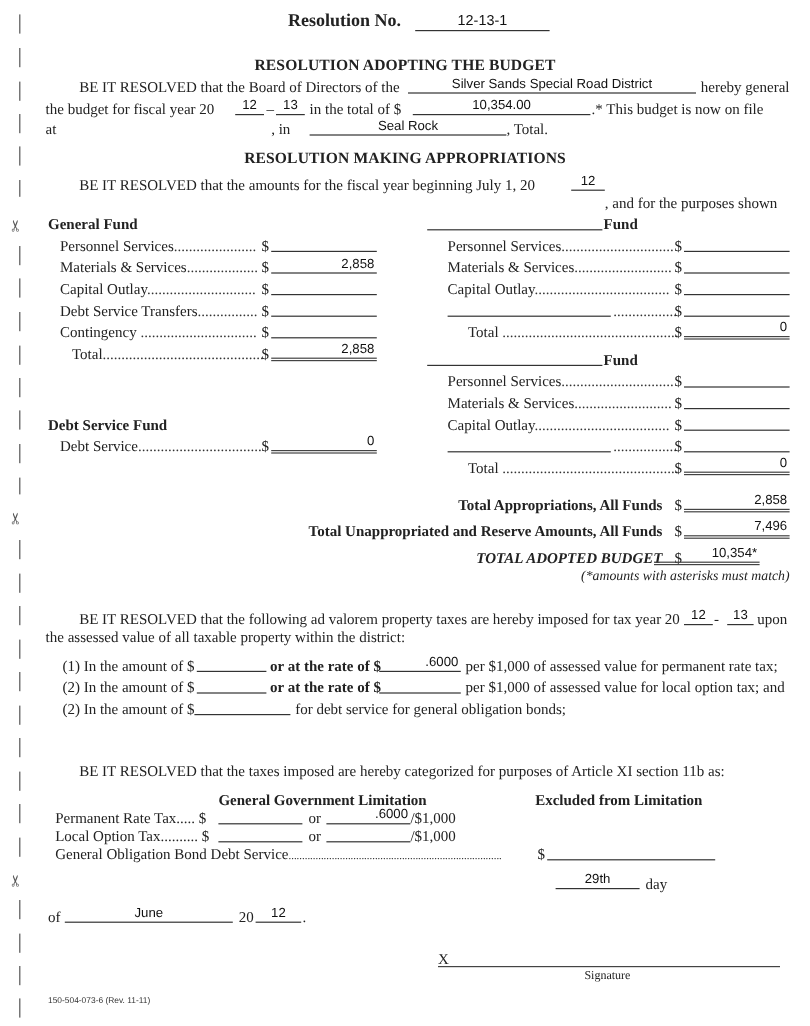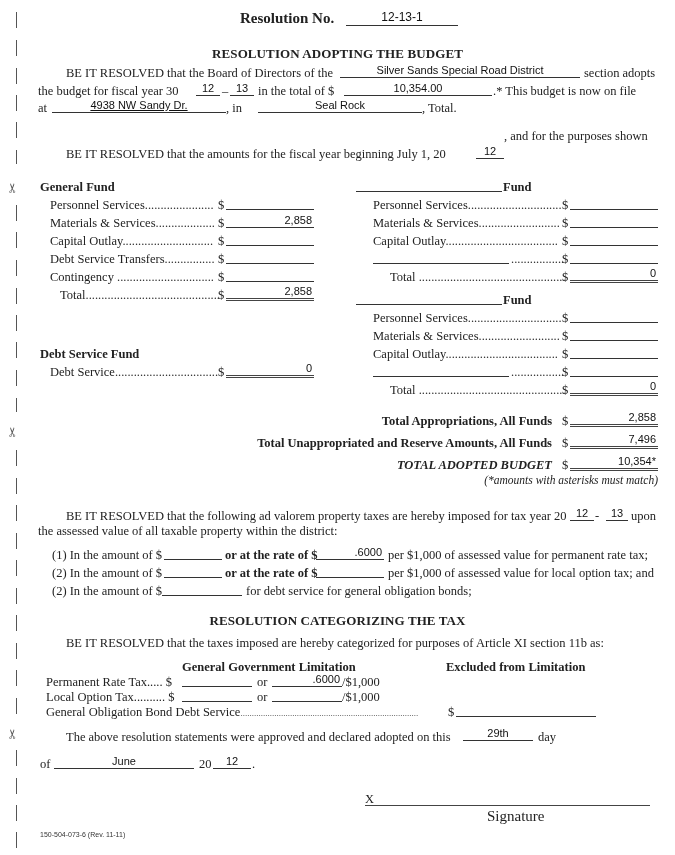--- a/index.html
+++ b/index.html
@@ -81,51 +81,49 @@
   <div class="blank" style="left:346px;top:9px;width:112px;height:17px">
     <span class="fill c" style="font-size:12px">12-13-1</span>
   </div>
 
   <div class="abs text" style="left:66px;top:66px">BE IT RESOLVED that the Board of Directors of the</div>
 
   <div class="abs heading" style="left:0;right:0;text-align:center;top:46px">RESOLUTION ADOPTING THE BUDGET</div>
   <div class="blank" style="left:340px;top:64px;width:240px">
     <span class="fill c">Silver Sands Special Road District</span>
   </div>
-  <div class="abs text" style="left:584px;top:66px">section adopts</div>
-
-  <div class="abs text" style="left:38px;top:84px">the budget for fiscal year 30</div>
+  <div class="abs text" style="left:584px;top:66px">hereby general</div>
+
+  <div class="abs text" style="left:38px;top:84px">the budget for fiscal year 20</div>
   <div class="blank" style="left:196px;top:82px;width:24px">
     <span class="fill c">12</span>
   </div>
   <div class="abs text" style="left:222px;top:84px">–</div>
   <div class="blank" style="left:230px;top:82px;width:24px">
     <span class="fill c">13</span>
   </div>
   <div class="abs text" style="left:258px;top:84px">in the total of $</div>
   <div class="blank" style="left:344px;top:82px;width:148px">
     <span class="fill c">10,354.00</span>
   </div>
   <div class="abs text" style="left:493px;top:84px">.* This budget is now on file</div>
 
   <div class="abs text" style="left:38px;top:101px">at</div>
-  <div class="blank" style="left:52px;top:99px;width:174px">
-    <span class="fill c" style="text-decoration:underline">4938 NW Sandy Dr.</span>
-  </div>
   <div class="abs text" style="left:226px;top:101px">, in</div>
   <div class="blank" style="left:258px;top:99px;width:164px">
     <span class="fill c">Seal Rock</span>
   </div>
   <div class="abs text" style="left:422px;top:101px">, Total.</div>
 
+  <div class="abs heading" style="left:0;right:0;text-align:center;top:124px">RESOLUTION MAKING APPROPRIATIONS</div>
   <div class="abs text" style="left:66px;top:147px">BE IT RESOLVED that the amounts for the fiscal year beginning July 1, 20</div>
   <div class="blank" style="left:476px;top:145px;width:28px">
     <span class="fill c">12</span>
   </div>
-  <div class="abs text" style="left:504px;top:129px">, and for the purposes shown</div>
+  <div class="abs text" style="left:504px;top:162px">, and for the purposes shown</div>
 
   <div>
     <div class="abs bold text" style="left:40px;top:180px">General Fund</div>
 
     <div class="abs text" style="left:50px;top:198px"><span>Personnel Services</span><span class="dots">......................</span></div>
     <div class="abs text" style="left:218px;top:198px">$</div>
     <div class="blank" style="left:226px;top:196px;width:88px">
         <span class="fill r"></span>
       </div>
 
@@ -257,21 +255,21 @@
       </div>
 
     <div class="abs bold text" style="right:123px;top:436px">Total Unappropriated and Reserve Amounts, All Funds</div>
     <div class="abs text" style="left:562px;top:436px">$</div>
     <div class="blank dbl" style="left:570px;top:432px;width:88px;height:17px">
         <span class="fill r">7,496</span>
       </div>
 
     <div class="abs bold ital text" style="right:123px;top:458px">TOTAL ADOPTED BUDGET</div>
     <div class="abs text" style="left:562px;top:458px">$</div>
-    <div class="blank dbl" style="left:570px;top:454px;width:88px;height:17px">
+    <div class="blank dbl" style="left:545px;top:454px;width:88px;height:17px">
         <span class="fill r">10,354*</span>
       </div>
 
     <div class="abs ital" style="right:17px;top:474px;font-size:11.5px">(*amounts with asterisks must match)</div>
   </div>
 
   <div class="abs text" style="left:66px;top:509px">BE IT RESOLVED that the following ad valorem property taxes are hereby imposed  for tax year 20</div>
   <div class="blank" style="left:570px;top:507px;width:24px">
       <span class="fill c">12</span>
     </div>
@@ -305,21 +303,20 @@
     <div class="abs text" style="left:388px;top:566px">per $1,000 of assessed value for local option tax; and</div>
   </div>
   <div>
     <div class="abs text" style="left:52px;top:584px">(2) In the amount of $</div>
     <div class="blank" style="left:162px;top:582px;width:80px">
         <span class="fill r"></span>
       </div>
     <div class="abs text" style="left:246px;top:584px">for debt service for general obligation bonds;</div>
   </div>
 
-  <div class="abs heading" style="left:0;right:0;text-align:center;top:613px">RESOLUTION CATEGORIZING THE TAX</div>
   <div class="abs text" style="left:66px;top:636px">BE IT RESOLVED that the taxes imposed are hereby categorized for purposes of Article XI section 11b as:</div>
 
   <div class="abs bold text" style="left:182px;top:660px">General Government Limitation</div>
   <div class="abs bold text" style="left:446px;top:660px">Excluded from Limitation</div>
 
   <div class="abs text" style="left:46px;top:675px">Permanent Rate Tax..... $</div>
   <div class="blank" style="left:182px;top:673px;width:70px">
       <span class="fill r"></span>
     </div>
   <div class="abs text" style="left:257px;top:675px">or</div>
@@ -337,34 +334,33 @@
       <span class="fill r"></span>
     </div>
   <div class="abs text" style="left:342px;top:690px">/$1,000</div>
 
   <div class="abs text" style="left:46px;top:705px"><span>General Obligation Bond Debt Service</span><span class="dots" style="font-size:9px">...............................................................................</span></div>
   <div class="abs text" style="left:448px;top:705px">$</div>
   <div class="blank" style="left:456px;top:703px;width:140px">
       <span class="fill r"></span>
     </div>
 
-  <div class="abs text" style="left:66px;top:730px">The above resolution statements were approved and declared adopted on this</div>
   <div class="blank" style="left:463px;top:727px;width:70px">
       <span class="fill c">29th</span>
     </div>
   <div class="abs text" style="left:538px;top:730px">day</div>
 
   <div class="abs text" style="left:40px;top:757px">of</div>
   <div class="blank" style="left:54px;top:755px;width:140px">
       <span class="fill c">June</span>
     </div>
   <div class="abs text" style="left:199px;top:757px">20</div>
   <div class="blank" style="left:213px;top:755px;width:38px">
       <span class="fill c">12</span>
     </div>
   <div class="abs text" style="left:252px;top:757px">.</div>
 
   <div class="abs text" style="left:365px;top:792px">X</div>
   <div class="sig-line" style="left:365px;top:805px;width:285px;height:1px"></div>
-  <div class="abs" style="left:487px;top:808px;font-size:15px">Signature</div>
+  <div class="abs" style="left:487px;top:808px;font-size:10px">Signature</div>
 
   <div class="abs" style="left:40px;top:831px;font-family:'Liberation Sans', sans-serif;font-size:7px;color:#333">150-504-073-6 (Rev. 11-11)</div>
 </div>
 
 </body></html>

